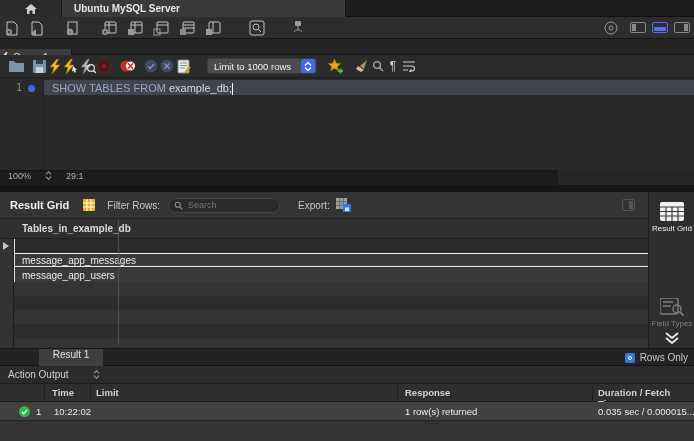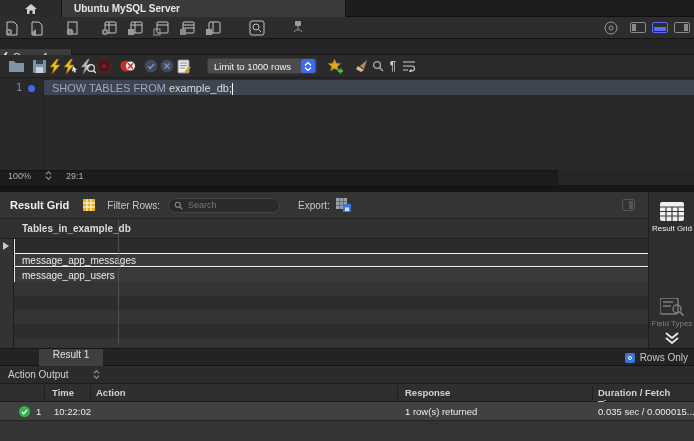--- a/index.html
+++ b/index.html
@@ -451,21 +451,21 @@
             <path d="M1 0.5 L4 3.5 L7 0.5" fill="none" stroke="#999" stroke-width="1.2"></path>
           </svg>
       </span>
     </div>
     <div class="abs ao-thead">
       <div class="ao-sep" style="left:44px"></div>
       <div class="ao-sep" style="left:90px"></div>
       <div class="ao-sep" style="left:397px"></div>
       <div class="ao-sep" style="left:592px"></div>
       <span class="ao-th" style="left:52px">Time</span>
-      <span class="ao-th" style="left:96px">Action</span>
+      <span class="ao-th" style="left:96px">Limit</span>
       <span class="ao-th" style="left:405px">Response</span>
       <span class="ao-th" style="left:598px">Duration / Fetch Time</span>
     </div>
     <div class="abs ao-row">
       <span class="check-circle">
         <svg width="7" height="6" viewBox="0 0 8 7">
             <path d="M1 3.5 L3 5.5 L7 1" fill="none" stroke="#fff" stroke-width="1.6"></path>
           </svg>
       </span>
       <span class="ao-cell" style="left:36px">1</span>

